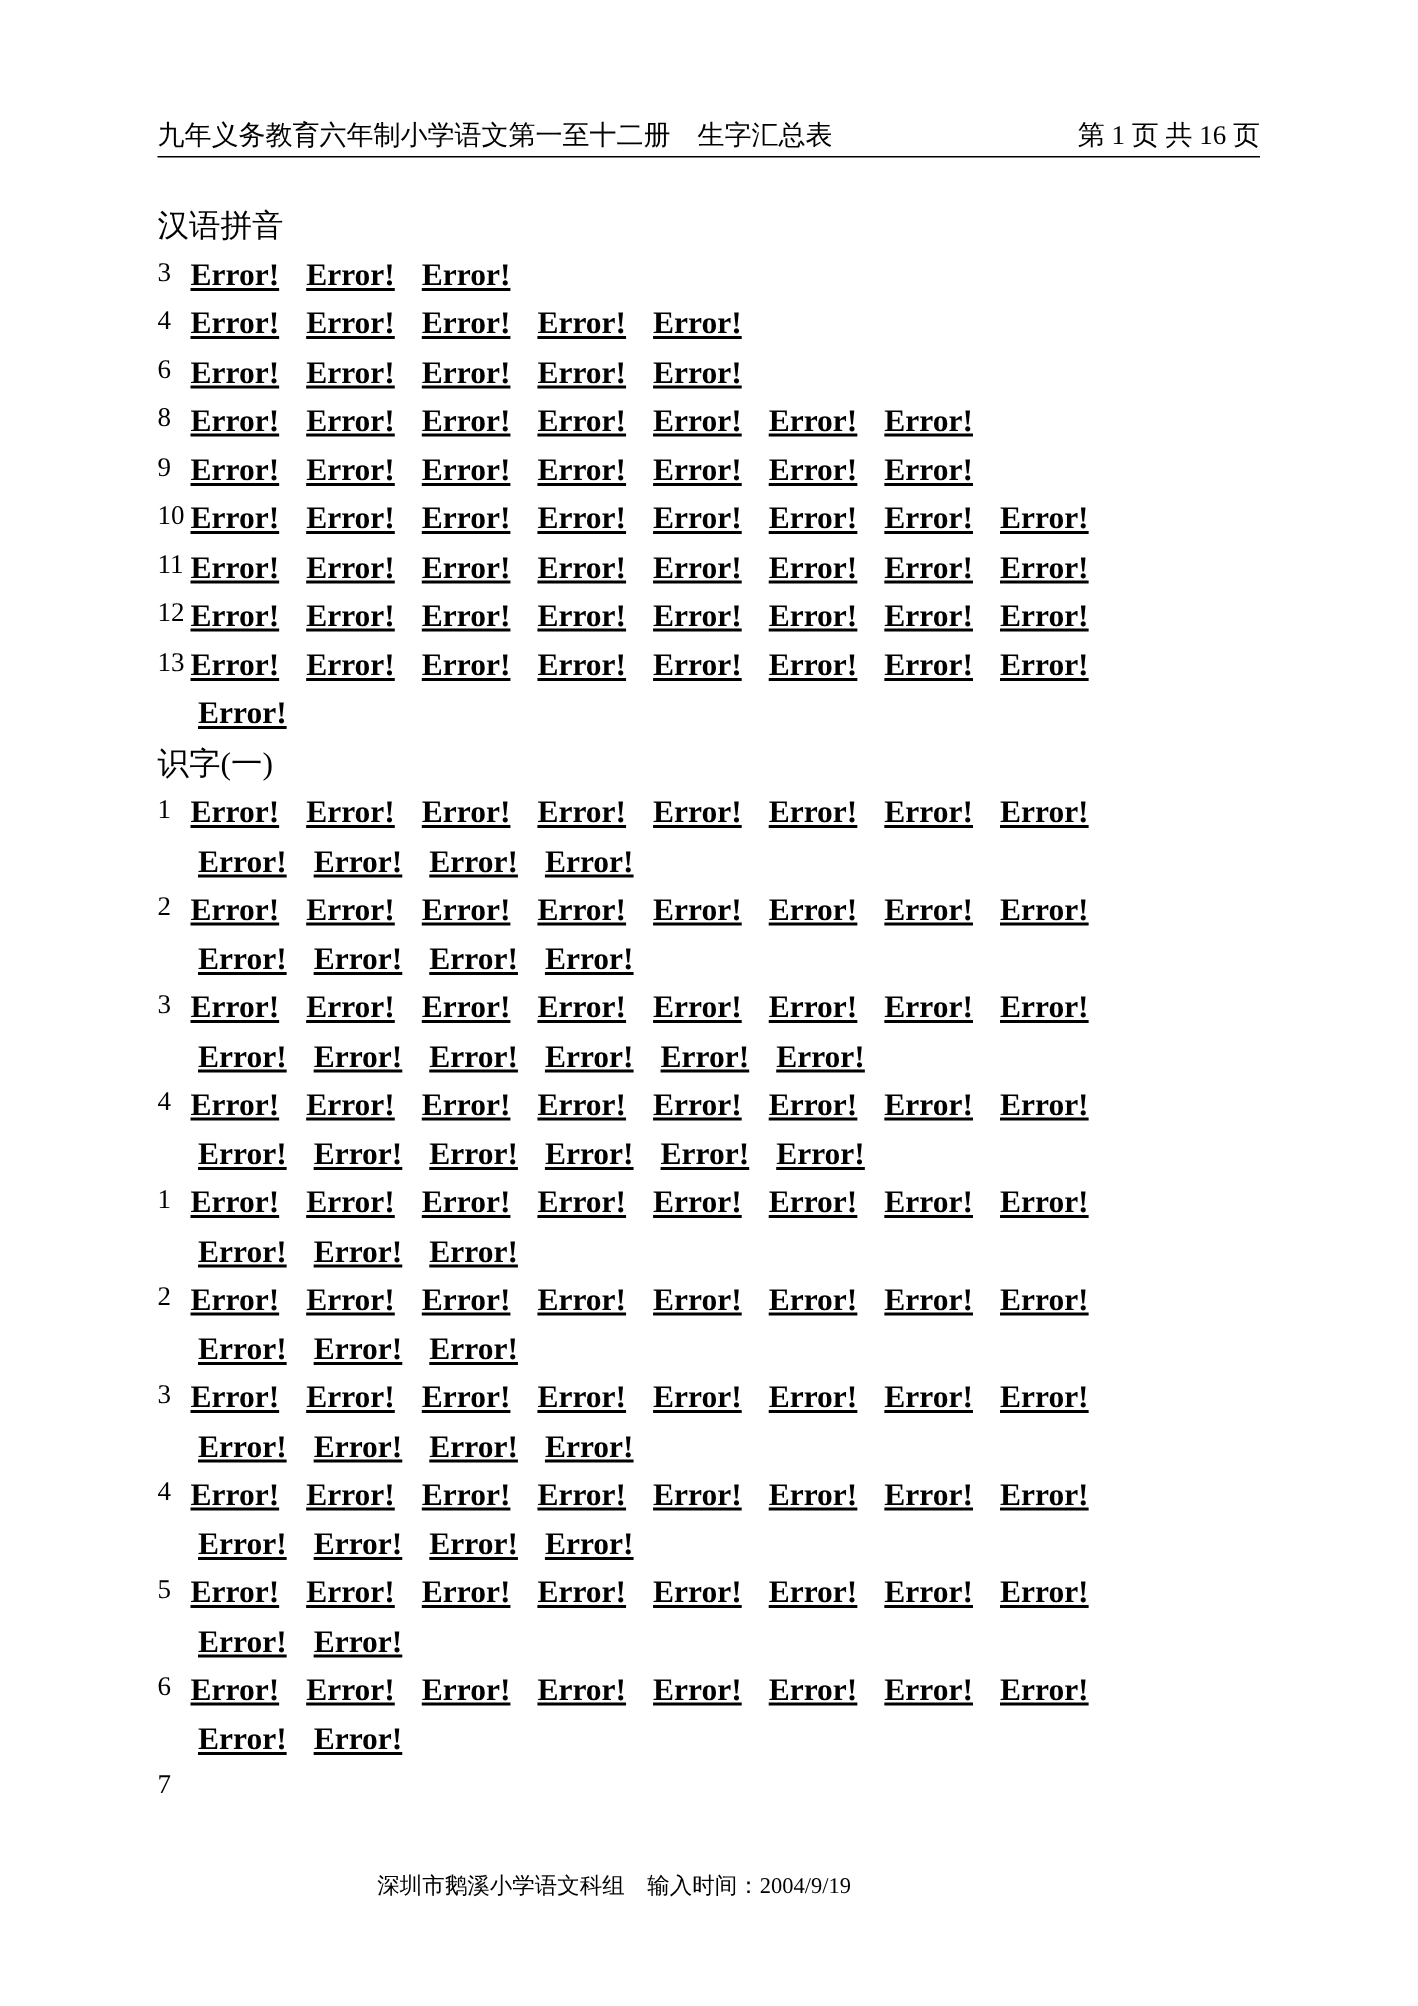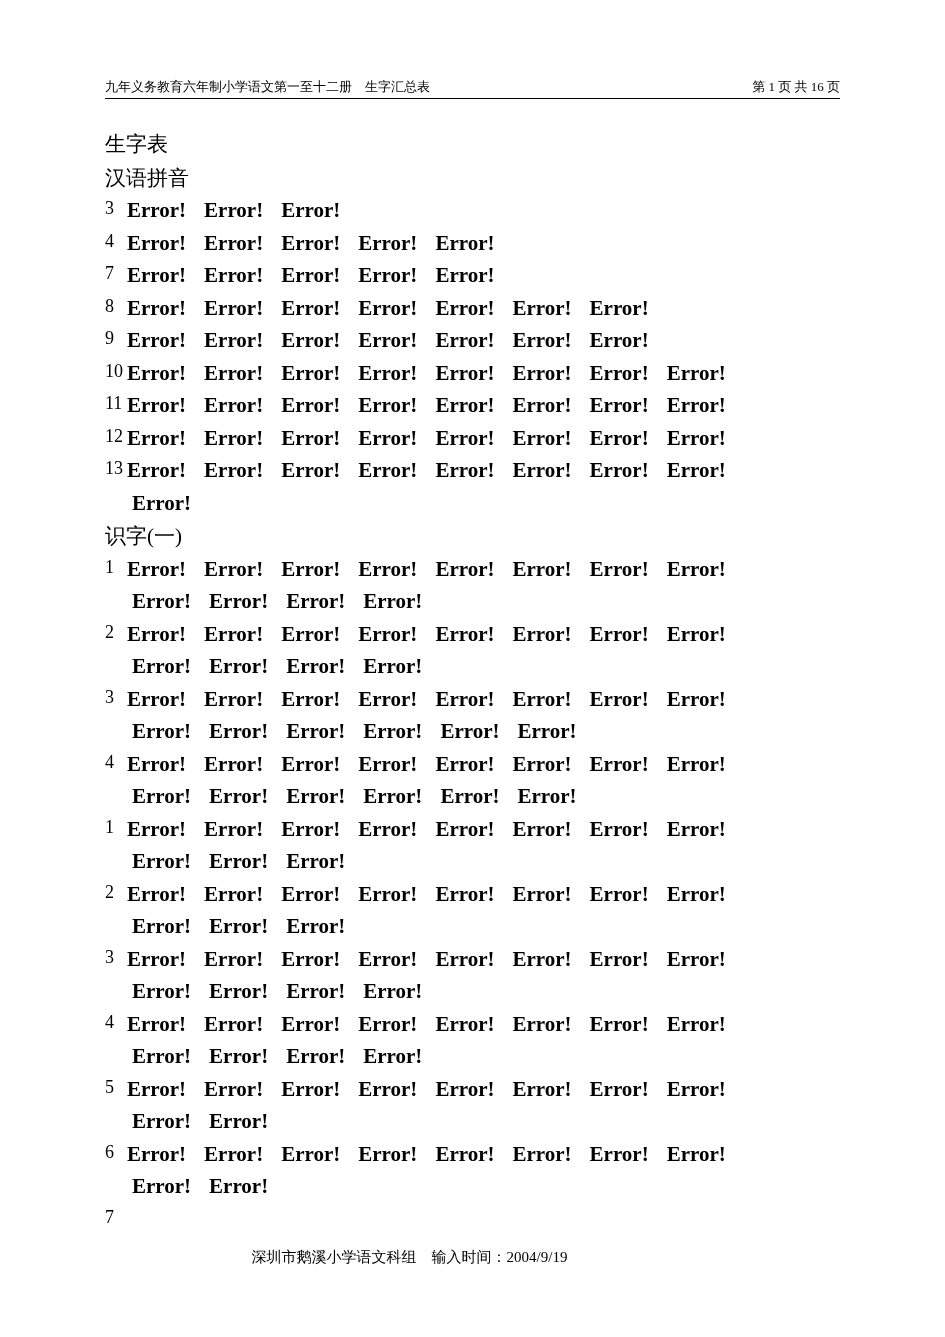--- a/index.html
+++ b/index.html
@@ -11,21 +11,21 @@
       color: #000;
       position: relative;
     }
     .page {
       padding: 78px 105px 50px 105px;
     }
     .header-row {
       display: flex;
       justify-content: space-between;
       align-items: baseline;
-      font-size: 13px;
+      font-size: 18px;
       border-bottom: 1px solid #000;
       padding-bottom: 2px;
       margin-bottom: 30px;
     }
     .header-left {
       letter-spacing: 0px;
     }
     .header-right {
       letter-spacing: 0px;
       text-align: center;
@@ -35,20 +35,21 @@
       line-height: 1.5;
     }
     .heading {
       font-size: 21px;
       font-weight: normal;
       margin-top: 2px;
     }
     .row {
       display: block;
       margin-top: 1px;
+      text-decoration: underline;
     }
     .num {
       display: inline-block;
       width: 22px;
       font-size: 18px;
       vertical-align: top;
       font-family: "Times New Roman", serif;
     }
     .err {
       font-family: "Times New Roman", serif;
@@ -76,26 +77,25 @@
 
 <div class="page">
   <div class="header-row">
     <span class="header-left">九年义务教育六年制小学语文第一至十二册　生字汇总表</span>
     <span class="header-right">
       <span>第 </span><span>1</span><span> 页 共 </span><span>16</span><span> 页</span>
     </span>
   </div>
 
   <div class="content">
-    <div class="heading">生字表</div>
     <div class="heading">汉语拼音</div>
     <div id="sec-pinyin">
         <div class="row"><span class="num">3</span><span class="err">Error!</span><span class="gap"></span><span class="err">Error!</span><span class="gap"></span><span class="err">Error!</span></div>
         <div class="row"><span class="num">4</span><span class="err">Error!</span><span class="gap"></span><span class="err">Error!</span><span class="gap"></span><span class="err">Error!</span><span class="gap"></span><span class="err">Error!</span><span class="gap"></span><span class="err">Error!</span></div>
-        <div class="row"><span class="num">7</span><span class="err">Error!</span><span class="gap"></span><span class="err">Error!</span><span class="gap"></span><span class="err">Error!</span><span class="gap"></span><span class="err">Error!</span><span class="gap"></span><span class="err">Error!</span></div>
+        <div class="row"><span class="num">6</span><span class="err">Error!</span><span class="gap"></span><span class="err">Error!</span><span class="gap"></span><span class="err">Error!</span><span class="gap"></span><span class="err">Error!</span><span class="gap"></span><span class="err">Error!</span></div>
         <div class="row"><span class="num">8</span><span class="err">Error!</span><span class="gap"></span><span class="err">Error!</span><span class="gap"></span><span class="err">Error!</span><span class="gap"></span><span class="err">Error!</span><span class="gap"></span><span class="err">Error!</span><span class="gap"></span><span class="err">Error!</span><span class="gap"></span><span class="err">Error!</span></div>
         <div class="row"><span class="num">9</span><span class="err">Error!</span><span class="gap"></span><span class="err">Error!</span><span class="gap"></span><span class="err">Error!</span><span class="gap"></span><span class="err">Error!</span><span class="gap"></span><span class="err">Error!</span><span class="gap"></span><span class="err">Error!</span><span class="gap"></span><span class="err">Error!</span></div>
         <div class="row"><span class="num">10</span><span class="err">Error!</span><span class="gap"></span><span class="err">Error!</span><span class="gap"></span><span class="err">Error!</span><span class="gap"></span><span class="err">Error!</span><span class="gap"></span><span class="err">Error!</span><span class="gap"></span><span class="err">Error!</span><span class="gap"></span><span class="err">Error!</span><span class="gap"></span><span class="err">Error!</span></div>
         <div class="row"><span class="num">11</span><span class="err">Error!</span><span class="gap"></span><span class="err">Error!</span><span class="gap"></span><span class="err">Error!</span><span class="gap"></span><span class="err">Error!</span><span class="gap"></span><span class="err">Error!</span><span class="gap"></span><span class="err">Error!</span><span class="gap"></span><span class="err">Error!</span><span class="gap"></span><span class="err">Error!</span></div>
         <div class="row"><span class="num">12</span><span class="err">Error!</span><span class="gap"></span><span class="err">Error!</span><span class="gap"></span><span class="err">Error!</span><span class="gap"></span><span class="err">Error!</span><span class="gap"></span><span class="err">Error!</span><span class="gap"></span><span class="err">Error!</span><span class="gap"></span><span class="err">Error!</span><span class="gap"></span><span class="err">Error!</span></div>
         <div class="row"><span class="num">13</span><span class="err">Error!</span><span class="gap"></span><span class="err">Error!</span><span class="gap"></span><span class="err">Error!</span><span class="gap"></span><span class="err">Error!</span><span class="gap"></span><span class="err">Error!</span><span class="gap"></span><span class="err">Error!</span><span class="gap"></span><span class="err">Error!</span><span class="gap"></span><span class="err">Error!</span></div>
         <div class="row cont"><span class="err">Error!</span></div>
       </div>
     <div class="heading">识字(一)</div>
     <div id="sec-shizi">

